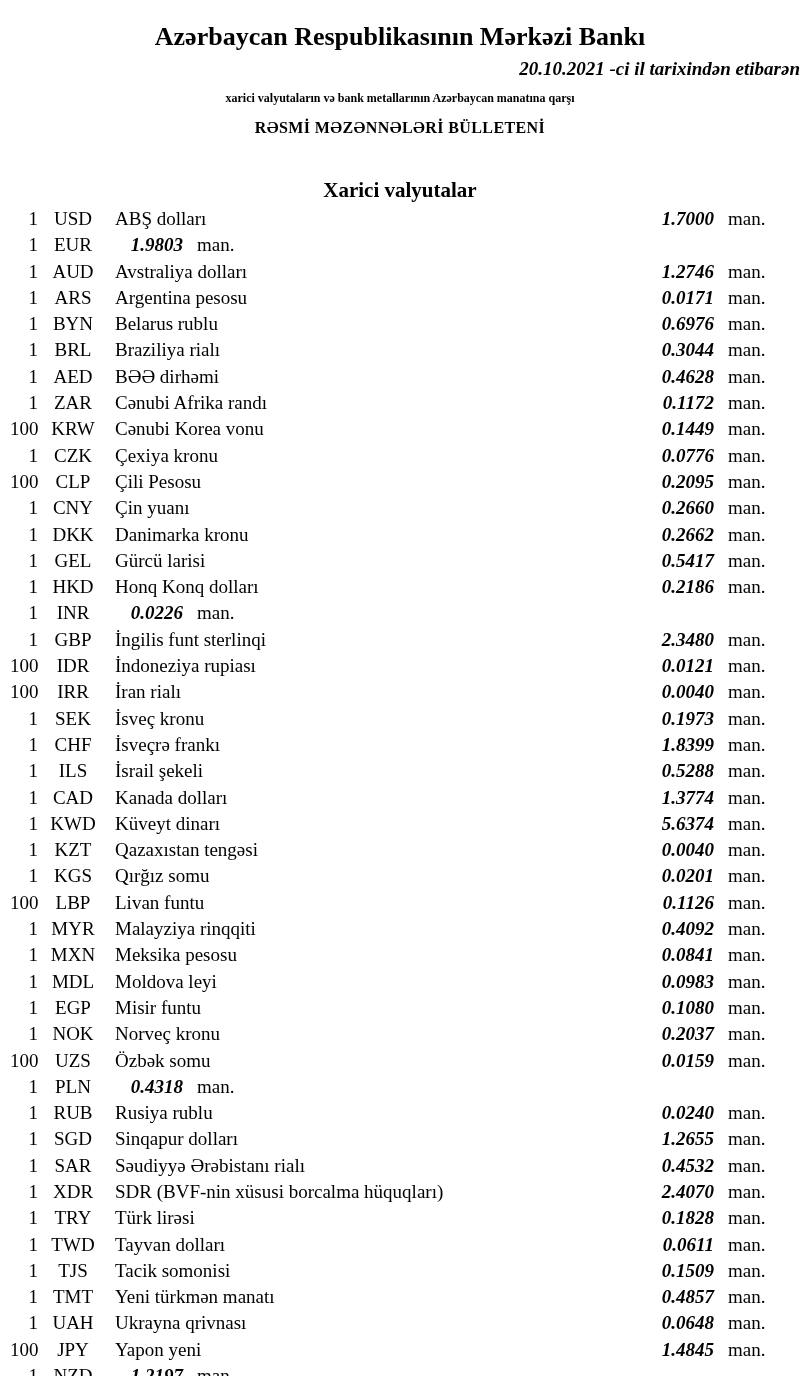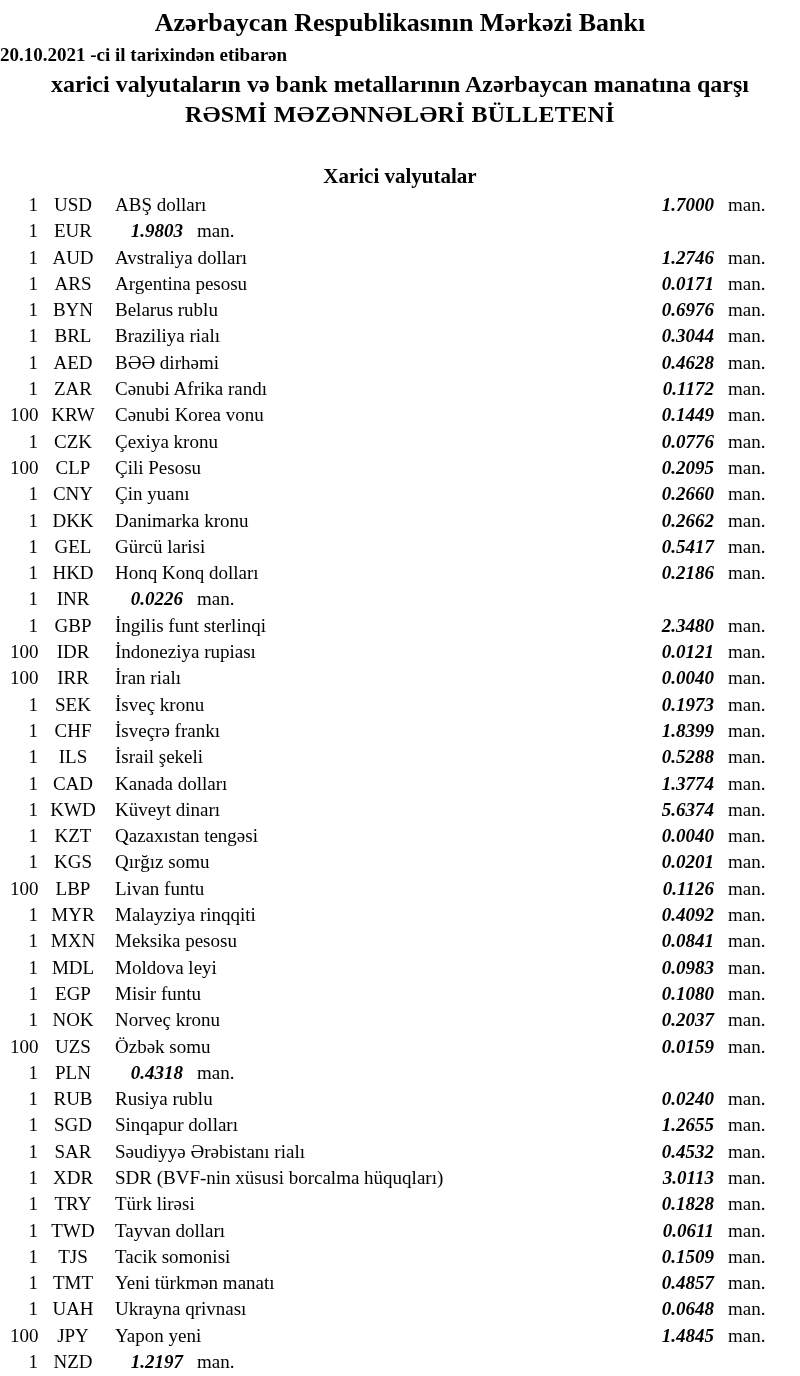--- a/index.html
+++ b/index.html
@@ -10,44 +10,45 @@
   body {
     width: 800px;
     height: 1376px;
     overflow: hidden;
     font-family: "Liberation Serif", "DejaVu Serif", serif;
     color: #000000;
   }
   .page {
     width: 800px;
     height: 1236px;
-    padding-top: 6px;
+    padding-top: 20px;
     box-sizing: border-box;
   }
   .doc-title {
     text-align: center;
     font-size: 26px;
     line-height: 34px;
     font-weight: bold;
   }
   .doc-subline-1 {
-    text-align: left;
+    text-align: right;
     font-size: 19px;
     line-height: 29px;
     font-weight: bold;
+    font-style: italic;
   }
   .doc-subline-2 {
     text-align: center;
-    font-size: 24px;
+    font-size: 12px;
     line-height: 30px;
     font-weight: bold;
   }
   .doc-subline-3 {
     text-align: center;
-    font-size: 24px;
+    font-size: 16px;
     line-height: 30px;
     font-weight: bold;
     letter-spacing: 0.4px;
   }
   .section-title {
     text-align: center;
     font-size: 21px;
     line-height: 26px;
     font-weight: bold;
     margin-top: 34px;
@@ -399,21 +400,21 @@
     <span class="code">SAR</span>
     <span class="name">Səudiyyə Ərəbistanı rialı</span>
     <span class="rate">0.4532</span>
     <span class="unit">man.</span>
   </div>
 
   <div class="row">
     <span class="qty">1</span>
     <span class="code">XDR</span>
     <span class="name">SDR (BVF-nin xüsusi borcalma hüquqları)</span>
-    <span class="rate">3.0113</span>
+    <span class="rate">2.4070</span>
     <span class="unit">man.</span>
   </div>
 
   <div class="row">
     <span class="qty">1</span>
     <span class="code">TRY</span>
     <span class="name">Türk lirəsi</span>
     <span class="rate">0.1828</span>
     <span class="unit">man.</span>
   </div>

